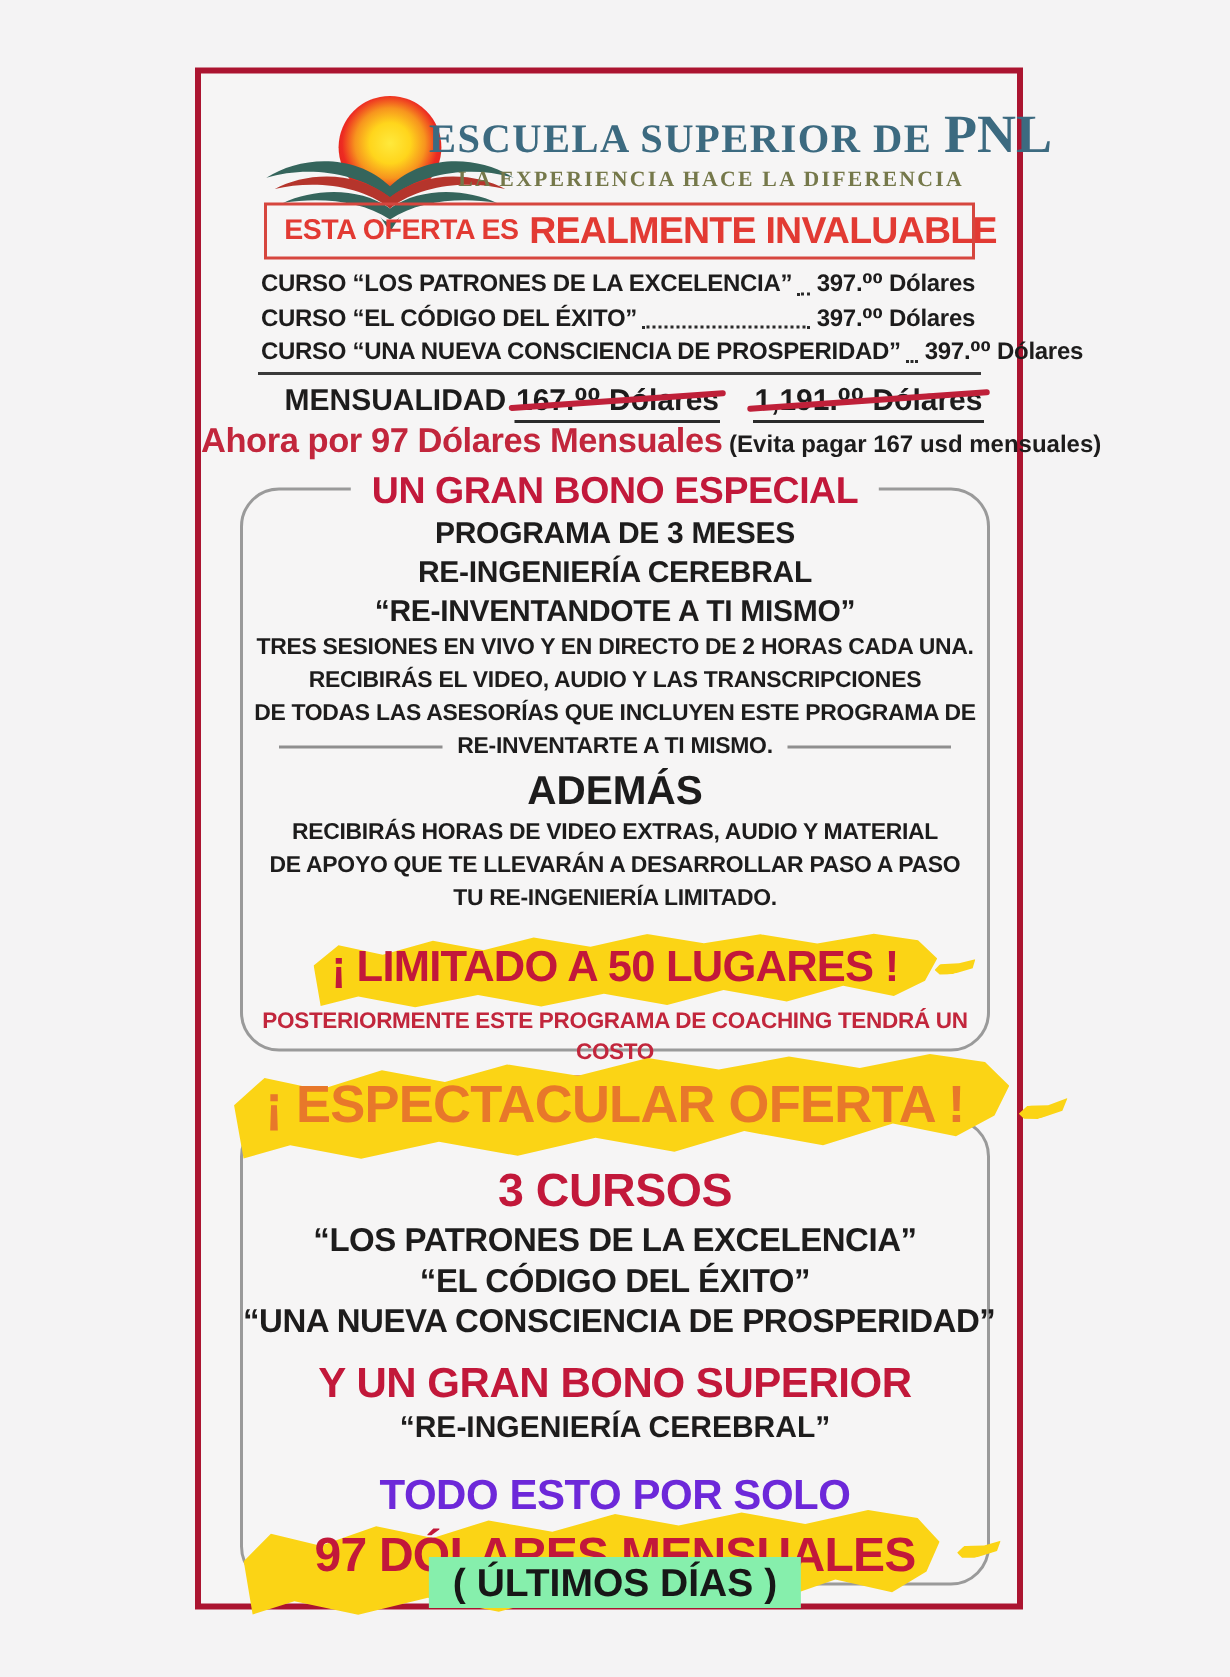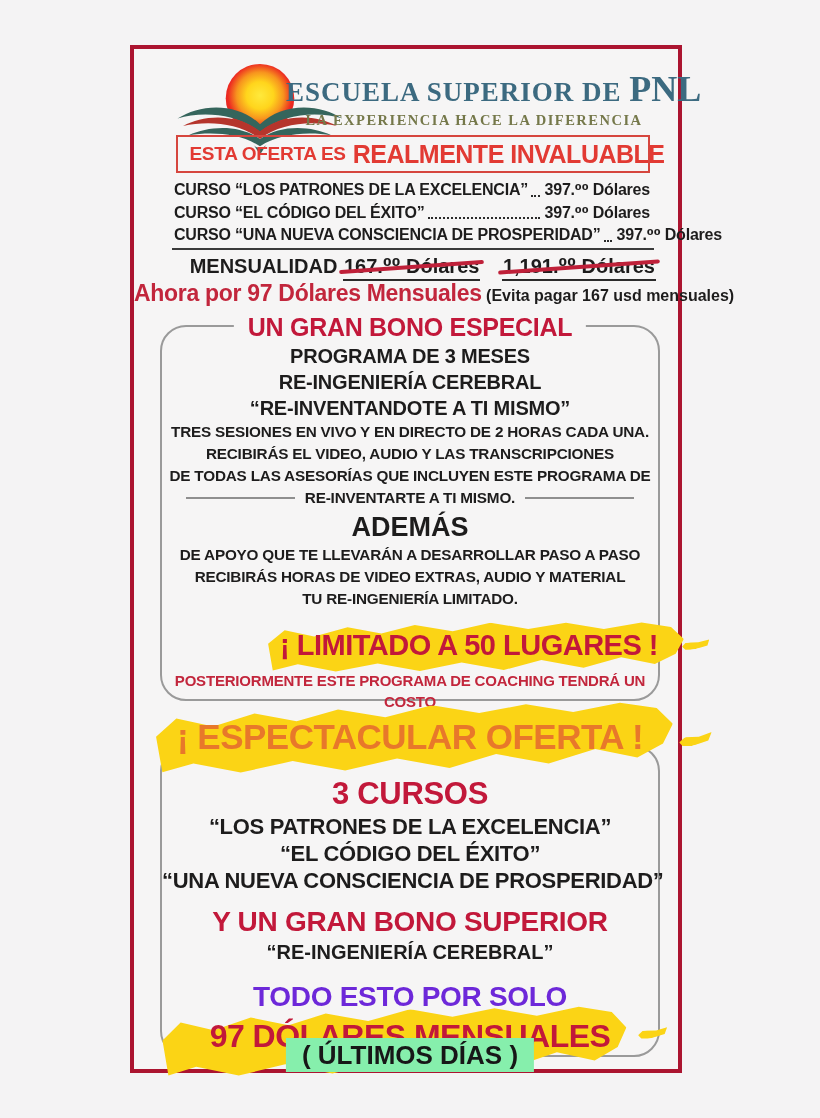--- a/index.html
+++ b/index.html
@@ -71,21 +71,21 @@
   .box1-title {
     position:absolute; top:-17px; left:50%; transform:translateX(-50%);
     background:#f6f5f5; padding:0 14px; white-space:nowrap;
     color:#c2183a; font-size:25px; font-weight:bold; line-height:34px; letter-spacing:-0.3px;
   }
   .l-prog  { font-size:20px; font-weight:bold; color:#1d1c1c; line-height:26px; letter-spacing:-0.2px; }
   .l-body  { font-size:15.3px; font-weight:bold; color:#1d1c1c; line-height:22px; letter-spacing:-0.2px; white-space:nowrap; }
   .rule-row { display:flex; align-items:center; padding:0 14px; }
   .rule-row .rule { flex:1; border-top:2px solid #8f8f8f; margin:0 10px; }
   .l-ademas { font-size:27px; font-weight:bold; color:#1d1c1c; line-height:34px; margin-top:1px; }
-  .l-limit  { margin-top:17px; line-height:36px;text-align:right; }
+  .l-limit  { margin-top:17px; line-height:36px; }
   .l-limit .txt { color:#c2183a; font-size:29px; font-weight:bold; letter-spacing:-0.5px; }
   .l-note { color:#c2263c; font-size:15px; font-weight:bold; line-height:21px; letter-spacing:-0.2px; }
   .l-note.first { margin-top:2px; }
 
   .box2 { top:696px; height:312px; padding-top:28px; text-align:center; }
   .box2-title {
     position:absolute; top:-32px; left:0; right:0; text-align:center; z-index:3;
     line-height:44px; white-space:nowrap;
   }
   .box2-title .txt { color:#e8782a; font-size:35px; font-weight:bold; letter-spacing:-0.5px; }
@@ -207,22 +207,22 @@
     <div class="l-prog">“RE-INVENTANDOTE A TI MISMO”</div>
     <div class="l-body">TRES SESIONES EN VIVO Y EN DIRECTO DE 2 HORAS CADA UNA.</div>
     <div class="l-body">RECIBIRÁS EL VIDEO, AUDIO Y LAS TRANSCRIPCIONES</div>
     <div class="l-body">DE TODAS LAS ASESORÍAS QUE INCLUYEN ESTE PROGRAMA DE</div>
     <div class="rule-row">
       <span class="rule"></span>
       <span class="l-body">RE-INVENTARTE A TI MISMO.</span>
       <span class="rule"></span>
     </div>
     <div class="l-ademas">ADEMÁS</div>
+    <div class="l-body">RECIBIRÁS HORAS DE VIDEO EXTRAS, AUDIO Y MATERIAL</div>
     <div class="l-body">DE APOYO QUE TE LLEVARÁN A DESARROLLAR PASO A PASO</div>
-    <div class="l-body">RECIBIRÁS HORAS DE VIDEO EXTRAS, AUDIO Y MATERIAL</div>
     <div class="l-body">TU RE-INGENIERÍA LIMITADO.</div>
     <div class="l-limit">
       <span class="brush brush-limit"><span class="txt">¡ LIMITADO A 50 LUGARES !</span></span>
     </div>
     <div class="l-note first">POSTERIORMENTE ESTE PROGRAMA DE COACHING TENDRÁ UN COSTO</div>
     <div class="l-note">DE  397.⁰⁰ DÓLARES</div>
   </div>
 
   <div class="rbox box2">
     <div class="box2-title">

